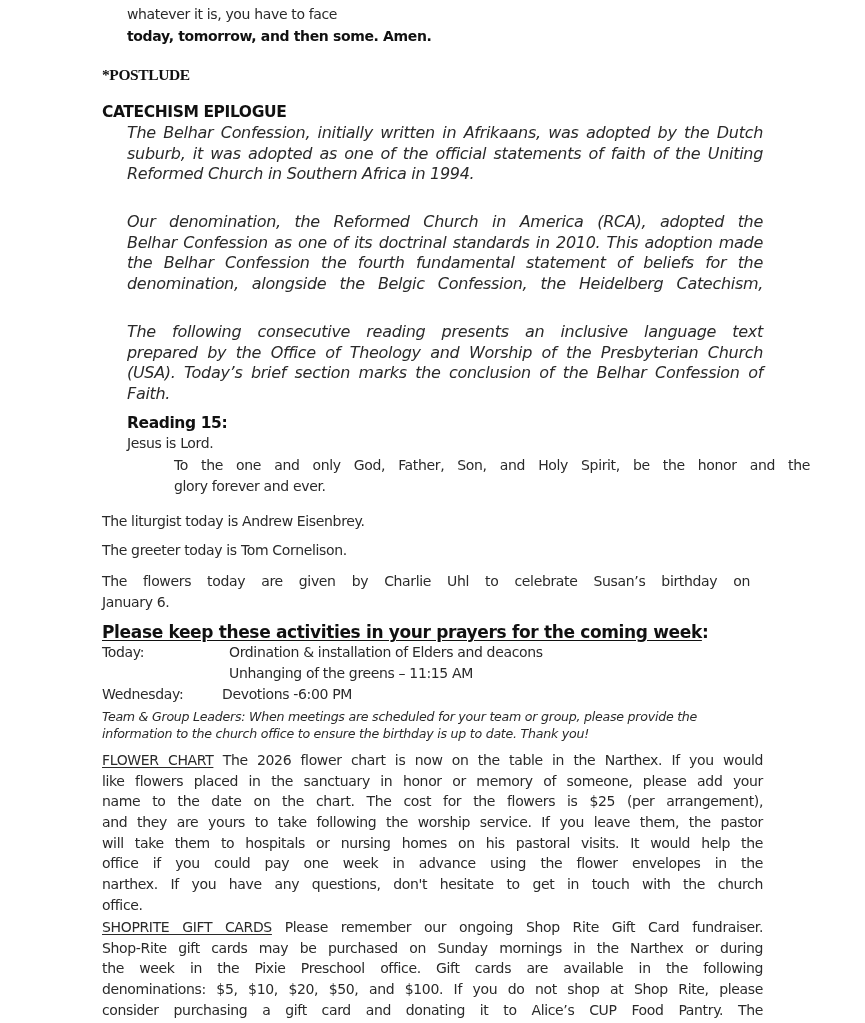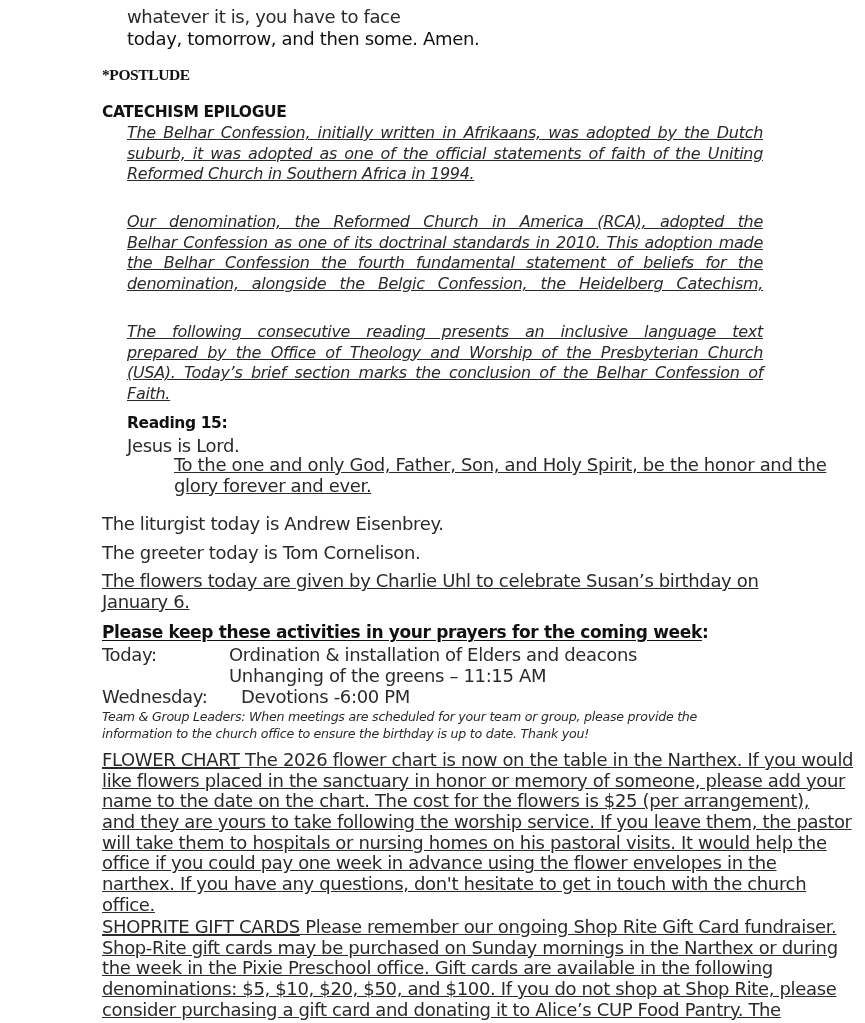--- a/index.html
+++ b/index.html
@@ -21,26 +21,26 @@
       top: 0;
       width: 865px;
       height: 1023px;
     }
     .abs {
       position: absolute;
       white-space: nowrap;
     }
     .txt {
       font-family: "DejaVu Sans", sans-serif;
-      font-size: 18px;
+      font-size: 14px;
       letter-spacing: -0.35px;
       color: #2a2a2a;
     }
     .bold {
-      font-weight: normal;
+      font-weight: bold;
       color: #111111;
     }
     .heading {
       font-family: "DejaVu Sans", sans-serif;
       font-weight: bold;
       font-size: 15.5px;
       letter-spacing: -0.4px;
       color: #111111;
     }
     .ital {
@@ -55,21 +55,20 @@
       text-align: justify;
       text-align-last: left;
     }
     .para .line {
       display: block;
       white-space: nowrap;
       text-align: justify;
       text-align-last: justify;
       height: 20.7px;
       line-height: 20.7px;
-      text-decoration: underline;
     }
     .para .line.last {
       text-align-last: left;
     }
     .small-ital {
       font-style: italic;
       font-family: "DejaVu Sans", sans-serif;
       font-size: 12.6px;
       letter-spacing: -0.25px;
       color: #2a2a2a;
@@ -129,21 +128,21 @@
   </div>
 
   <div class="abs prayer-head" style="left:102px; top:622px;">
     <span class="u">Please keep these activities in your prayers for the coming week</span><span>:</span>
   </div>
 
   <div class="abs txt" style="left:102px; top:644px;">Today:</div>
   <div class="abs txt" style="left:229px; top:644px;">Ordination &amp; installation of Elders and deacons</div>
   <div class="abs txt" style="left:229px; top:665px;">Unhanging of the greens – 11:15 AM</div>
   <div class="abs txt" style="left:102px; top:686px;">Wednesday:</div>
-  <div class="abs txt" style="left:241px; top:686px;">Devotions -6:00 PM</div>
+  <div class="abs txt" style="left:222px; top:686px;">Devotions -6:00 PM</div>
 
   <div class="abs small-ital" style="left:102px; top:709px;">Team &amp; Group Leaders: When meetings are scheduled for your team or group, please provide the</div>
   <div class="abs small-ital" style="left:102px; top:726px;">information to the church office to ensure the birthday is up to date.  Thank you!</div>
 
   <div class="para txt" style="left:102px; top:750px; width:661px;">
     <span class="line"><span class="u">FLOWER CHART</span><span> The 2026 flower chart is now on the table in the Narthex.  If you would</span></span>
     <span class="line">like flowers placed in the sanctuary in honor or memory of someone, please add your</span>
     <span class="line">name to the date on the chart.  The cost for the flowers is $25 (per arrangement),</span>
     <span class="line">and they are yours to take following the worship service. If you leave them, the pastor</span>
     <span class="line">will take them to hospitals or nursing homes on his pastoral visits. It would help the</span>

